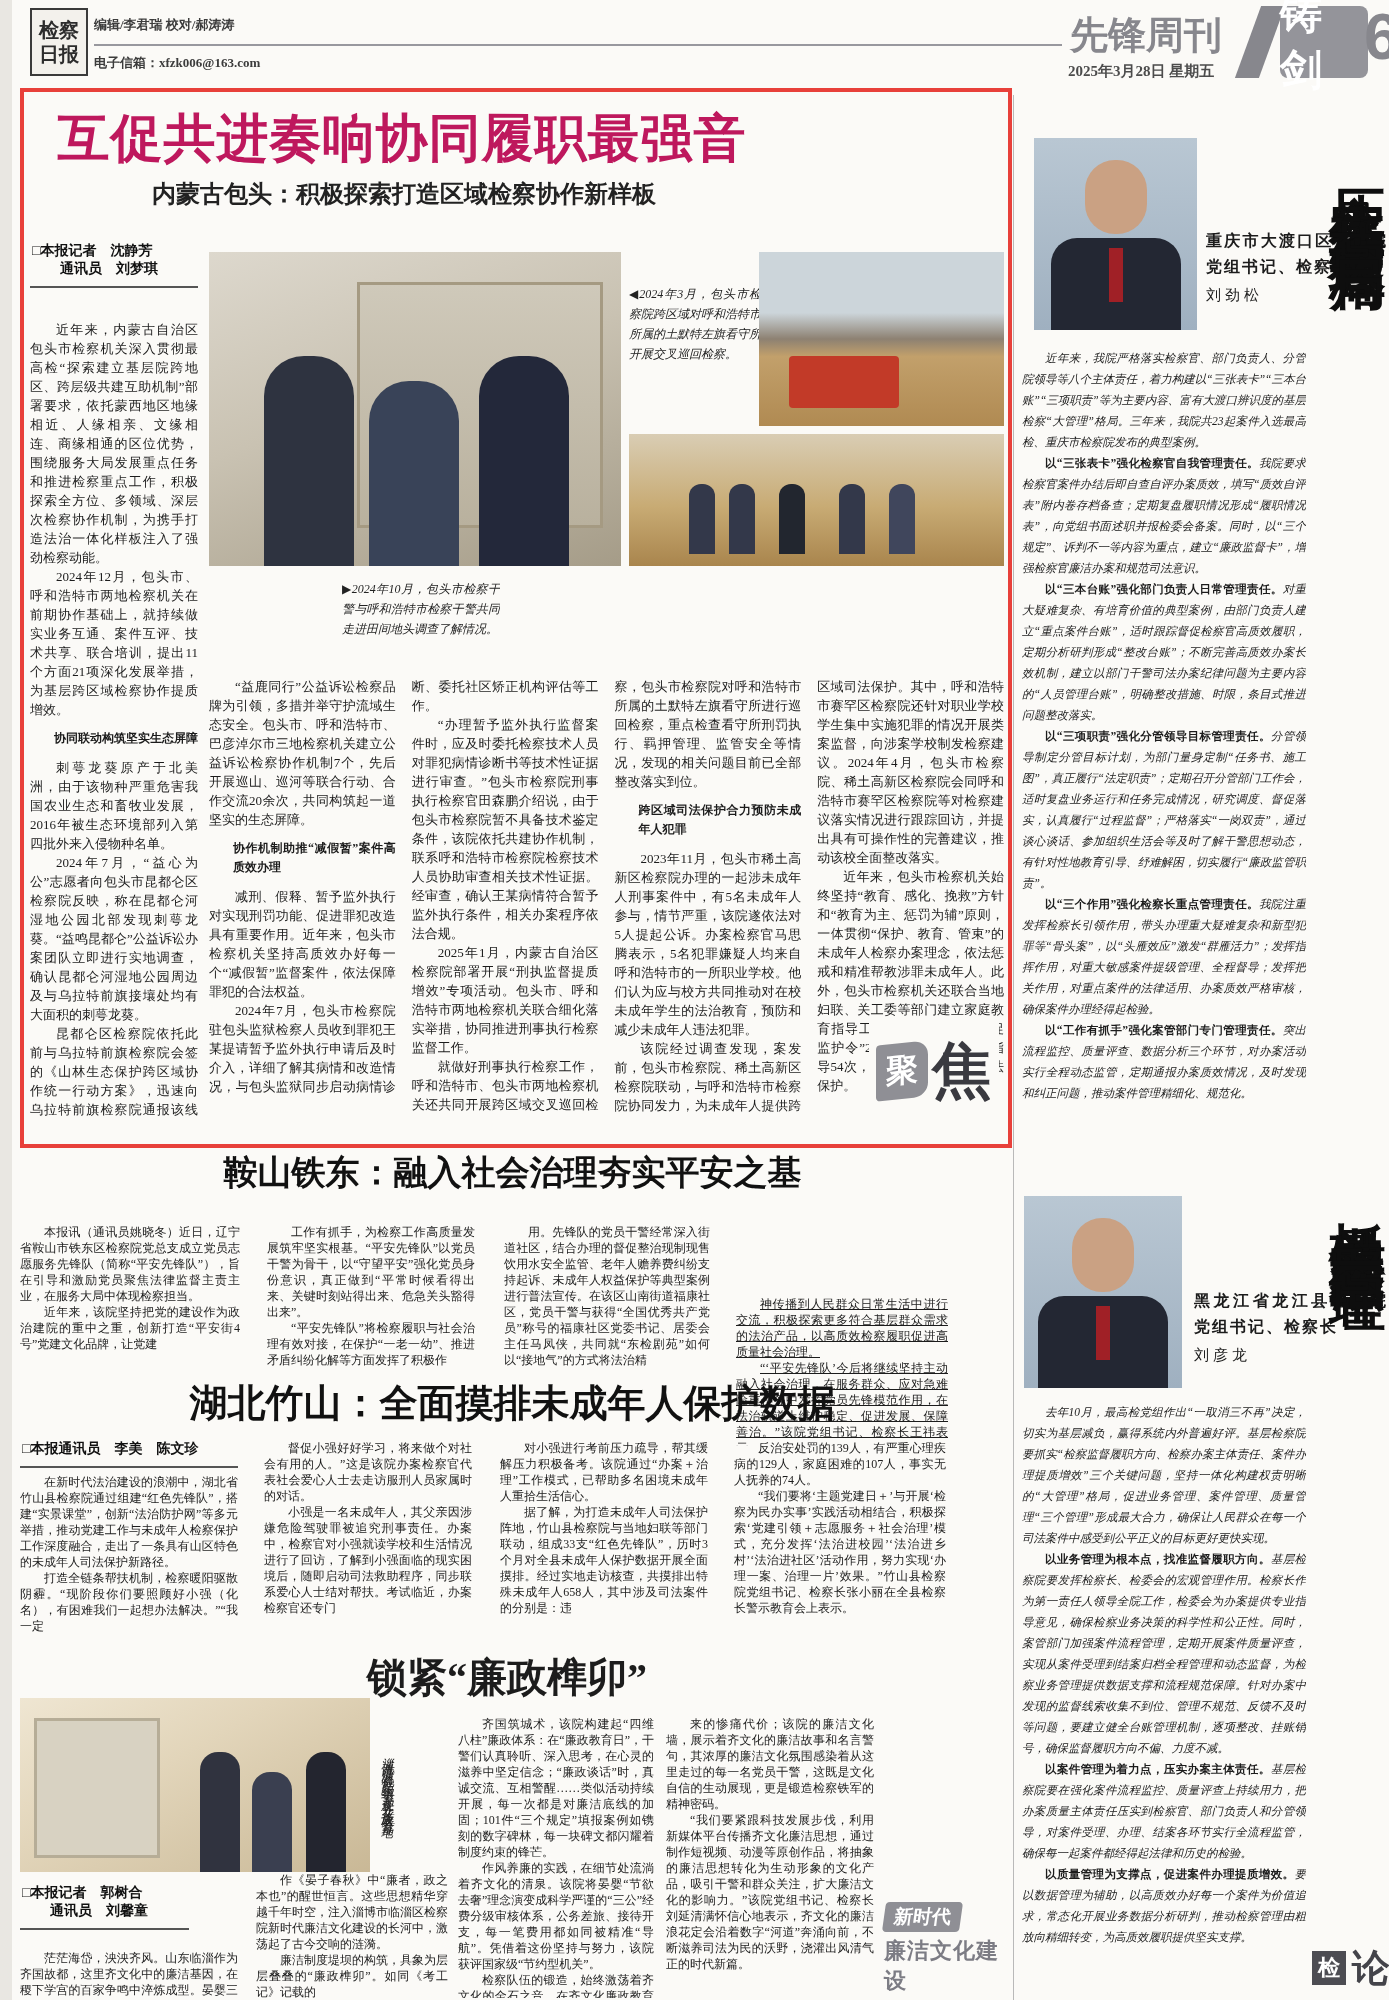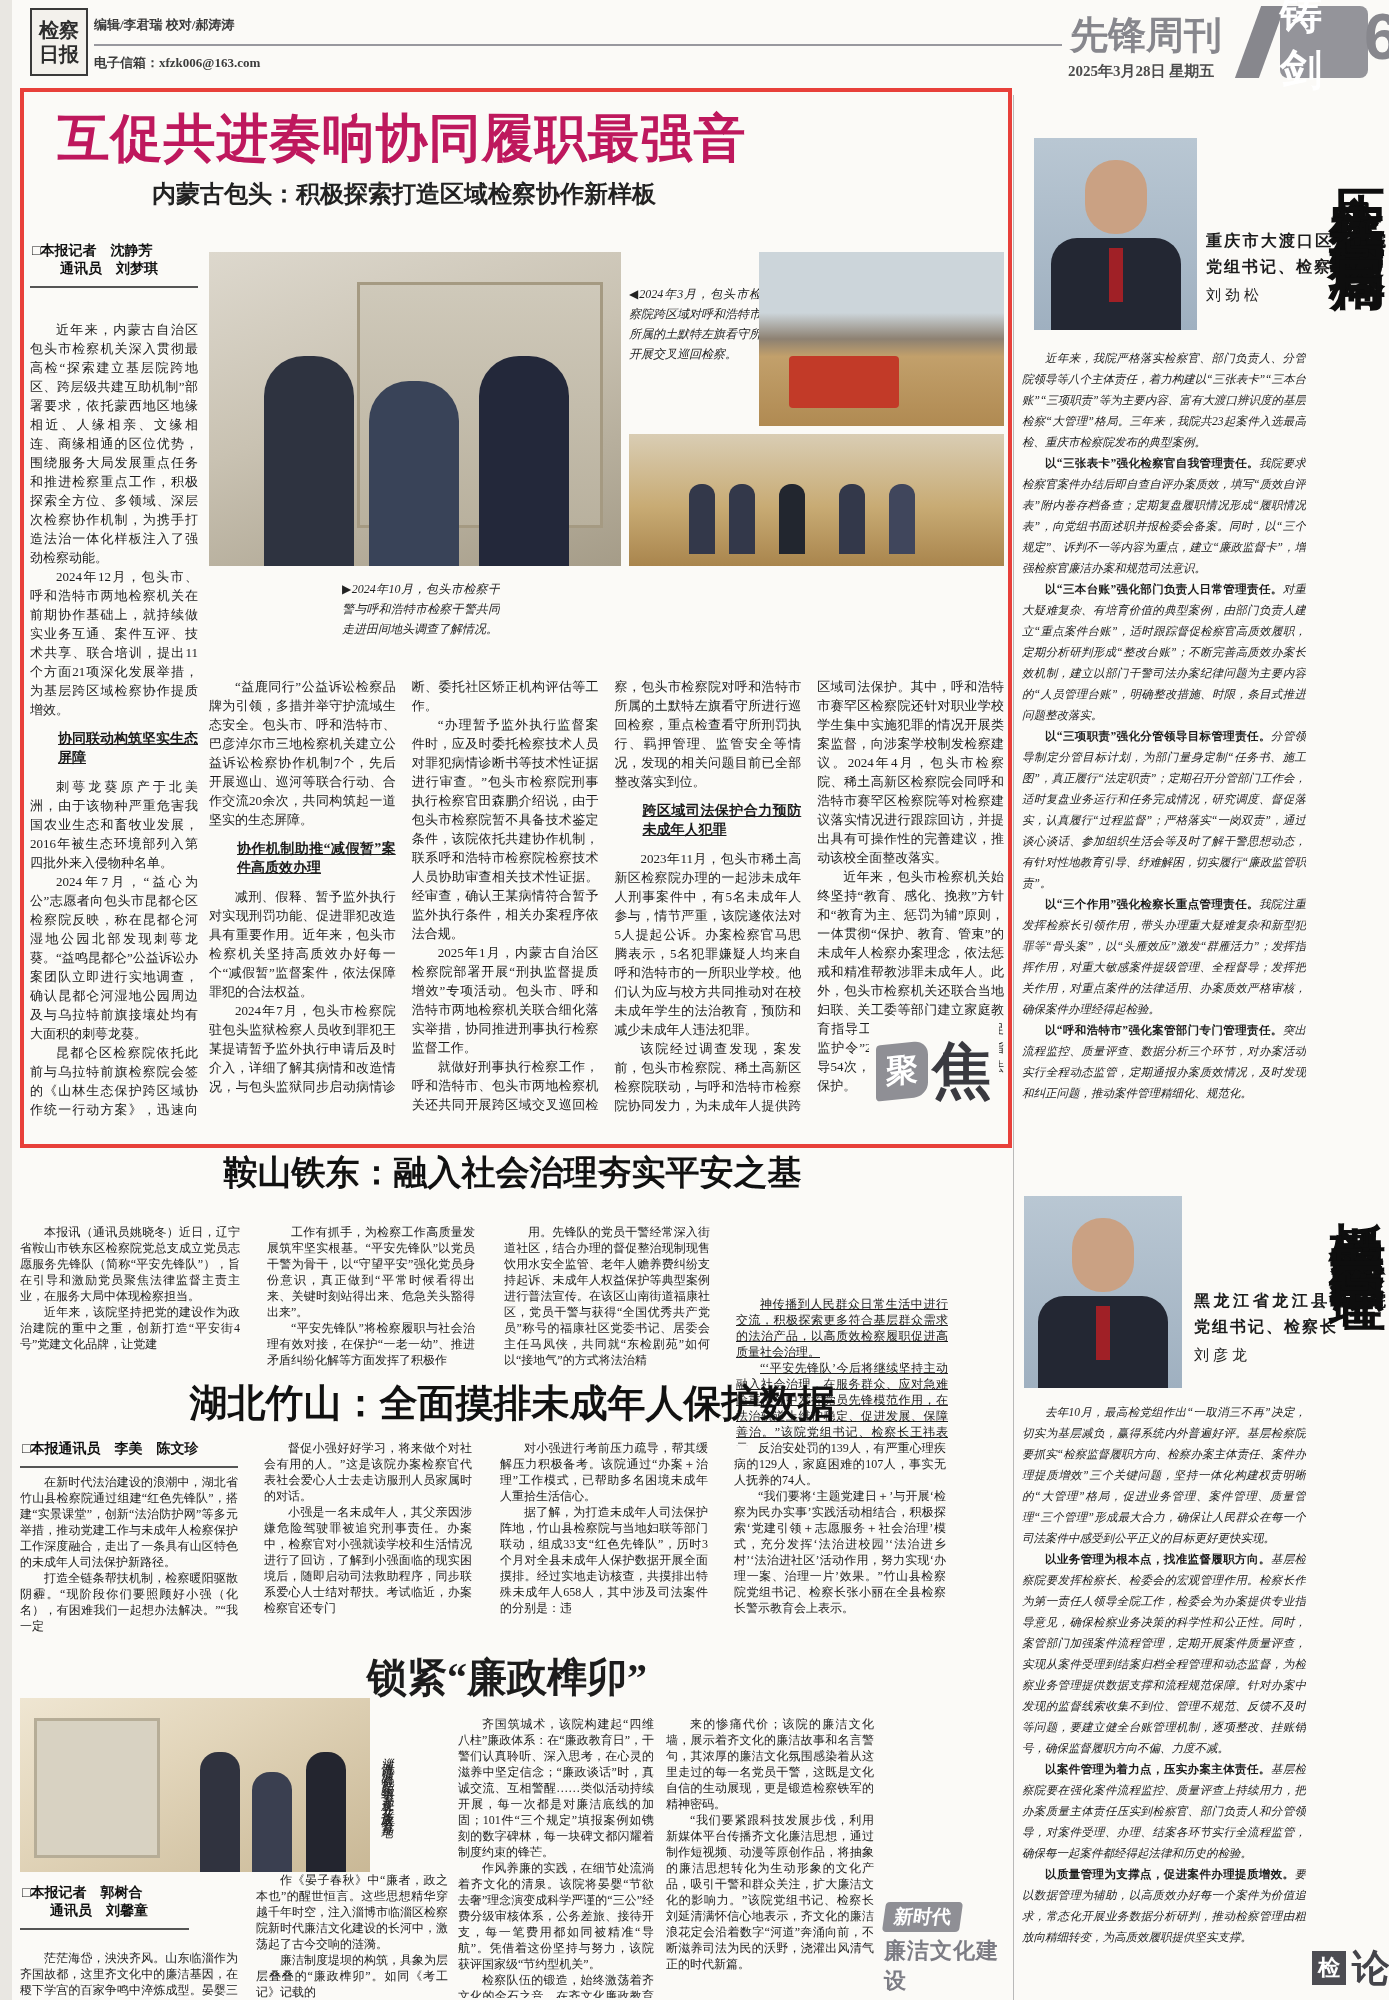--- a/index.html
+++ b/index.html
@@ -23,21 +23,21 @@
   
   .main-box{left:8px;top:88px;width:984px;height:1052px;border:4px solid #e8403a;background:#fbfaf7;}
   .main-headline{left:20px;top:12px;width:716px;text-align:center;font-size:52px;font-weight:900;
                  letter-spacing:1px;color:#be185d;}
   .main-subhead{left:60px;top:86px;width:640px;text-align:center;font-size:24px;font-weight:700;color:#222;}
   .byline{border-bottom:2px solid #555;padding:4px 2px 8px 2px;font-size:14px;font-weight:700;color:#111;}
   .byline .r2{padding-left:28px;}
   .mb{left:6px;top:146px;width:164px;}
   .ncol{font-size:13px;line-height:19px;text-align:justify;overflow:hidden;}
   .ncol p{margin:0;text-indent:2em;}
-  .sec-h{font-weight:900;font-size:14px;padding:10px 0 10px 2em;text-indent:0;text-decoration:underline;}
+  .sec-h{font-weight:900;font-size:12px;padding:10px 0 10px 2em;text-indent:0;}
   .col1{left:6px;top:228px;width:168px;height:802px;}
   .flow{left:185px;top:585px;width:795px;height:452px;column-count:4;column-gap:16px;column-fill:auto;}
   .cap{font-size:12px;line-height:20px;color:#222;font-style:italic;text-align:justify;overflow:hidden;}
   .cap1{left:605px;top:192px;width:132px;height:150px;}
   .cap2{left:318px;top:487px;width:158px;height:90px;}
   
   .ph{overflow:hidden;}
   .ph1{left:185px;top:160px;width:412px;height:314px;background:linear-gradient(160deg,#ddd8cd 0%,#c9c2b2 45%,#a59c88 100%);}
   .ph1 .cab{position:absolute;right:18px;top:30px;width:240px;height:240px;background:linear-gradient(#cfc9ba,#b9b19e);border:3px solid #a59a82;}
   .ph1 .fig{position:absolute;width:90px;height:210px;border-radius:40px 40px 0 0;background:#2e3340;bottom:0;}
@@ -240,21 +240,21 @@
   <div class="abs" style="left:1194px;top:228px;width:182px;">
     <div class="org">重庆市大渡口区检察院党组书记、检察长</div>
     <div class="aname">刘劲松</div>
   </div>
   <div class="abs essay" style="left:1010px;top:348px;width:284px;height:755px;">
       <p>近年来，我院严格落实检察官、部门负责人、分管院领导等八个主体责任，着力构建以“三张表卡”“三本台账”“三项职责”等为主要内容、富有大渡口辨识度的基层检察“大管理”格局。三年来，我院共23起案件入选最高检、重庆市检察院发布的典型案例。</p>
       <p><span class="lead">以“三张表卡”强化检察官自我管理责任。</span>我院要求检察官案件办结后即自查自评办案质效，填写“质效自评表”附内卷存档备查；定期复盘履职情况形成“履职情况表”，向党组书面述职并报检委会备案。同时，以“三个规定”、诉判不一等内容为重点，建立“廉政监督卡”，增强检察官廉洁办案和规范司法意识。</p>
       <p><span class="lead">以“三本台账”强化部门负责人日常管理责任。</span>对重大疑难复杂、有培育价值的典型案例，由部门负责人建立“重点案件台账”，适时跟踪督促检察官高质效履职，定期分析研判形成“整改台账”；不断完善高质效办案长效机制，建立以部门干警司法办案纪律问题为主要内容的“人员管理台账”，明确整改措施、时限，条目式推进问题整改落实。</p>
       <p><span class="lead">以“三项职责”强化分管领导目标管理责任。</span>分管领导制定分管目标计划，为部门量身定制“任务书、施工图”，真正履行“法定职责”；定期召开分管部门工作会，适时复盘业务运行和任务完成情况，研究调度、督促落实，认真履行“过程监督”；严格落实“一岗双责”，通过谈心谈话、参加组织生活会等及时了解干警思想动态，有针对性地教育引导、纾难解困，切实履行“廉政监管职责”。</p>
       <p><span class="lead">以“三个作用”强化检察长重点管理责任。</span>我院注重发挥检察长引领作用，带头办理重大疑难复杂和新型犯罪等“骨头案”，以“头雁效应”激发“群雁活力”；发挥指挥作用，对重大敏感案件提级管理、全程督导；发挥把关作用，对重点案件的法律适用、办案质效严格审核，确保案件办理经得起检验。</p>
-      <p><span class="lead">以“呼和浩特市”强化案管部门专门管理责任。</span>突出流程监控、质量评查、数据分析三个环节，对办案活动实行全程动态监管，定期通报办案质效情况，及时发现和纠正问题，推动案件管理精细化、规范化。</p>
+      <p><span class="lead">以“工作有抓手”强化案管部门专门管理责任。</span>突出流程监控、质量评查、数据分析三个环节，对办案活动实行全程动态监管，定期通报办案质效情况，及时发现和纠正问题，推动案件管理精细化、规范化。</p>
     </div>
   <div class="abs vtitle" style="left:1296px;top:145px;width:78px;height:958px;">压实主体责任构建『大管理』格局</div>
 
   <div class="abs ph portrait" style="left:1012px;top:1196px;width:158px;height:192px;">
     <div class="head"></div>
     <div class="suit"></div>
     <div class="tie"></div>
   </div>
   <div class="abs" style="left:1182px;top:1288px;width:194px;">
     <div class="org">黑龙江省龙江县检察院党组书记、检察长</div>

